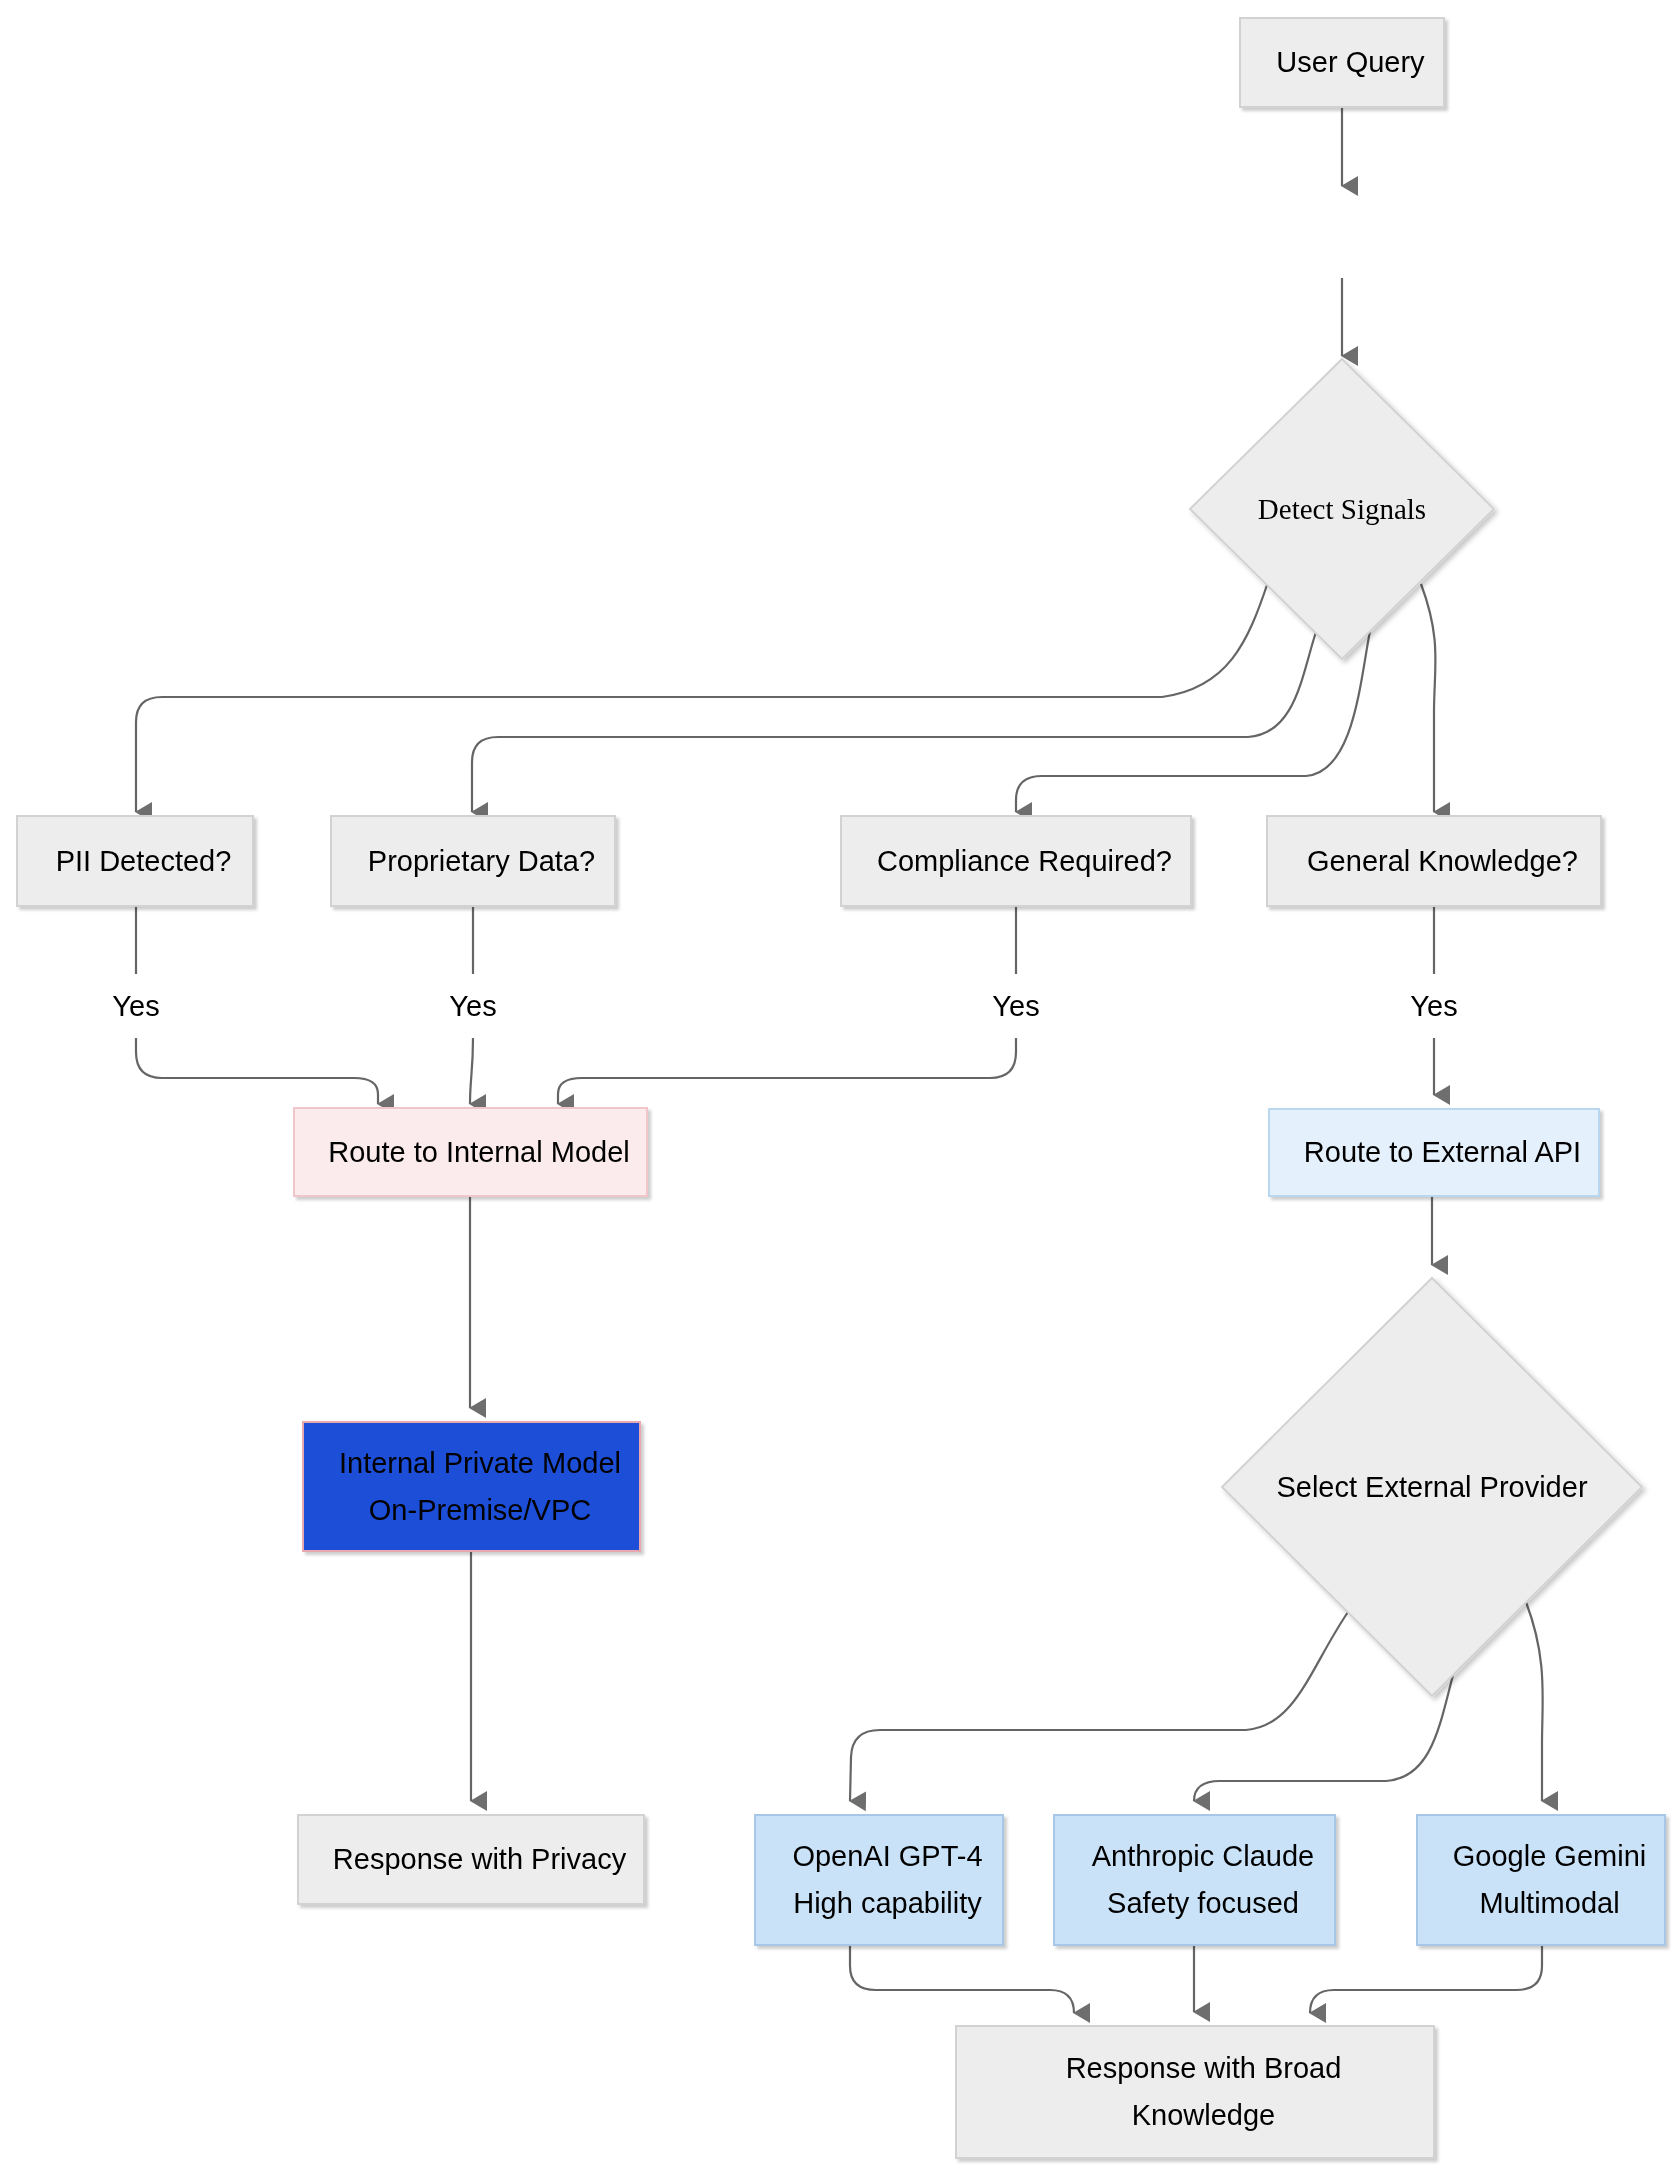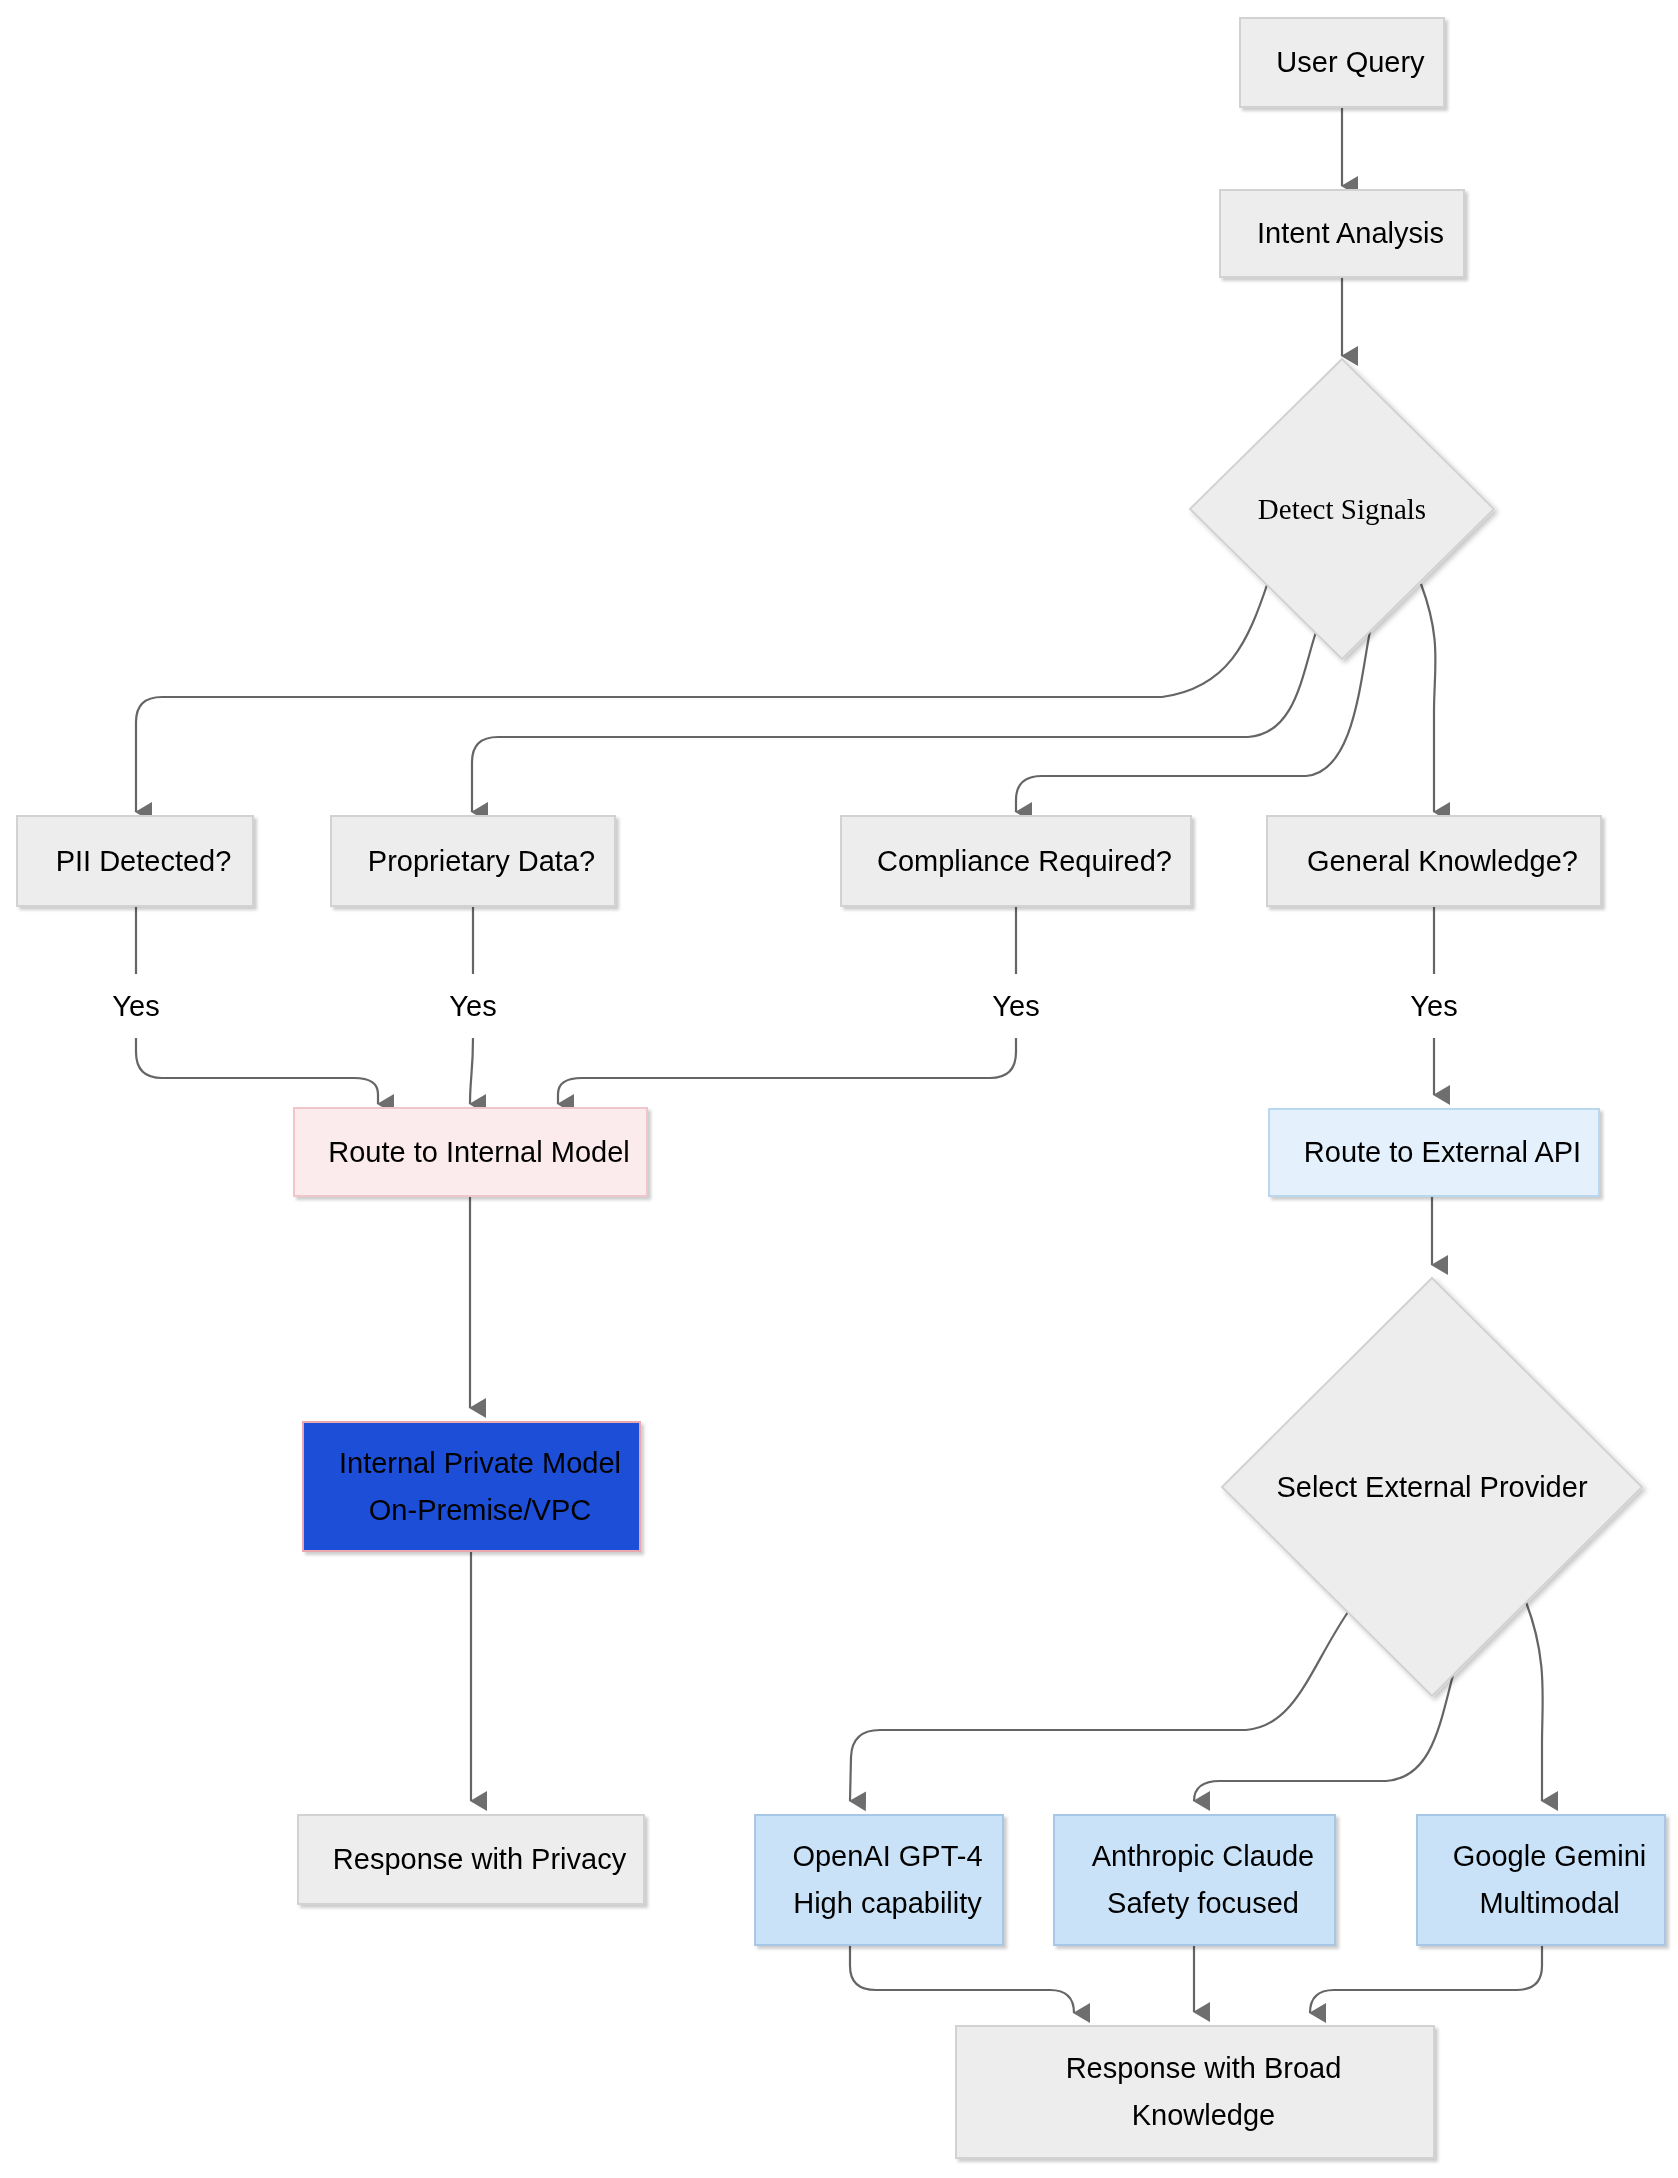--- a/index.html
+++ b/index.html
@@ -93,23 +93,20 @@
     <g filter="url(#dshadow)">
       <polygon points="1342,359 1494,509 1342,659 1190,509" fill="#ededed" stroke="#d2d2d2" stroke-width="2"></polygon>
       <polygon points="1432,1278 1642,1487 1432,1696 1222,1487" fill="#ededed" stroke="#d2d2d2" stroke-width="2"></polygon>
     </g>
   </svg>
 
   <div class="node rect" style="left:1239px;top:17px;width:206px;height:91px;">
     <span>User Query</span>
   </div>
 
-  <div class="node rect" style="left:1219px;top:189px;width:246px;height:89px;">
-    <span>Intent Analysis</span>
-  </div>
 
   <div class="diamond-label" style="left:1192px;top:487px;width:300px;height:44px;font-family:Liberation Serif, serif;">
     <span>Detect Signals</span>
   </div>
 
   <div class="node rect" style="left:16px;top:815px;width:238px;height:92px;">
     <span>PII Detected?</span>
   </div>
 
   <div class="node rect" style="left:330px;top:815px;width:286px;height:92px;">

